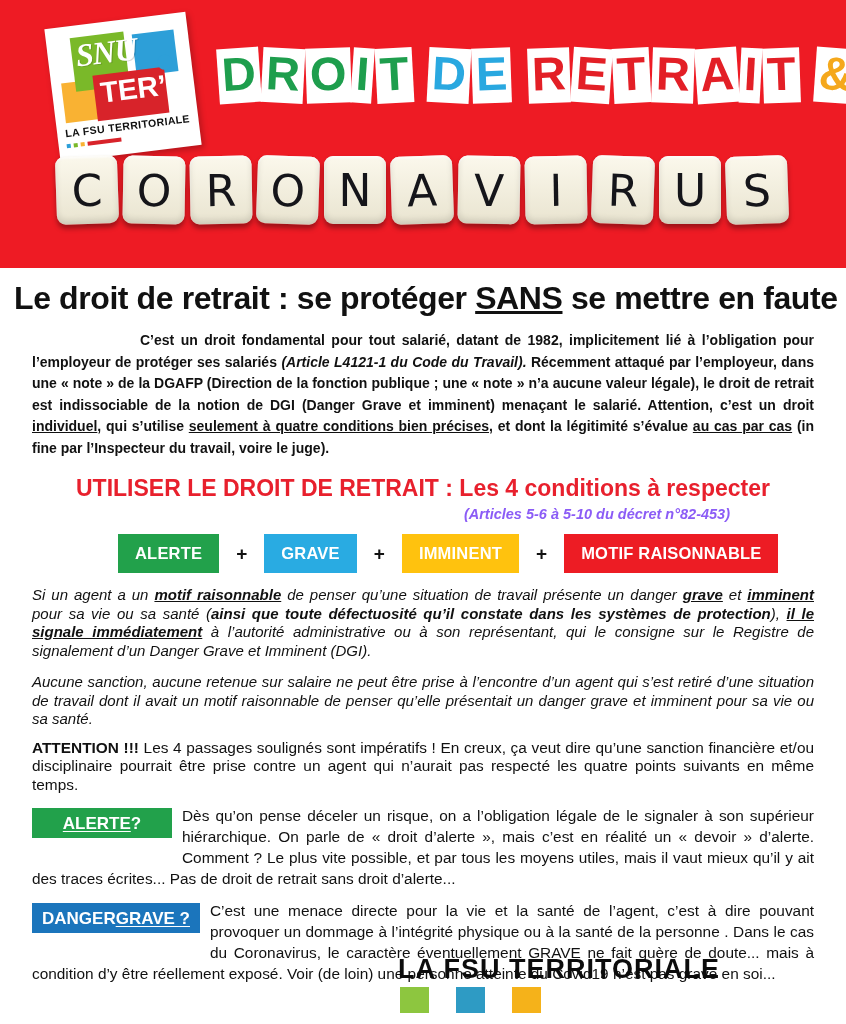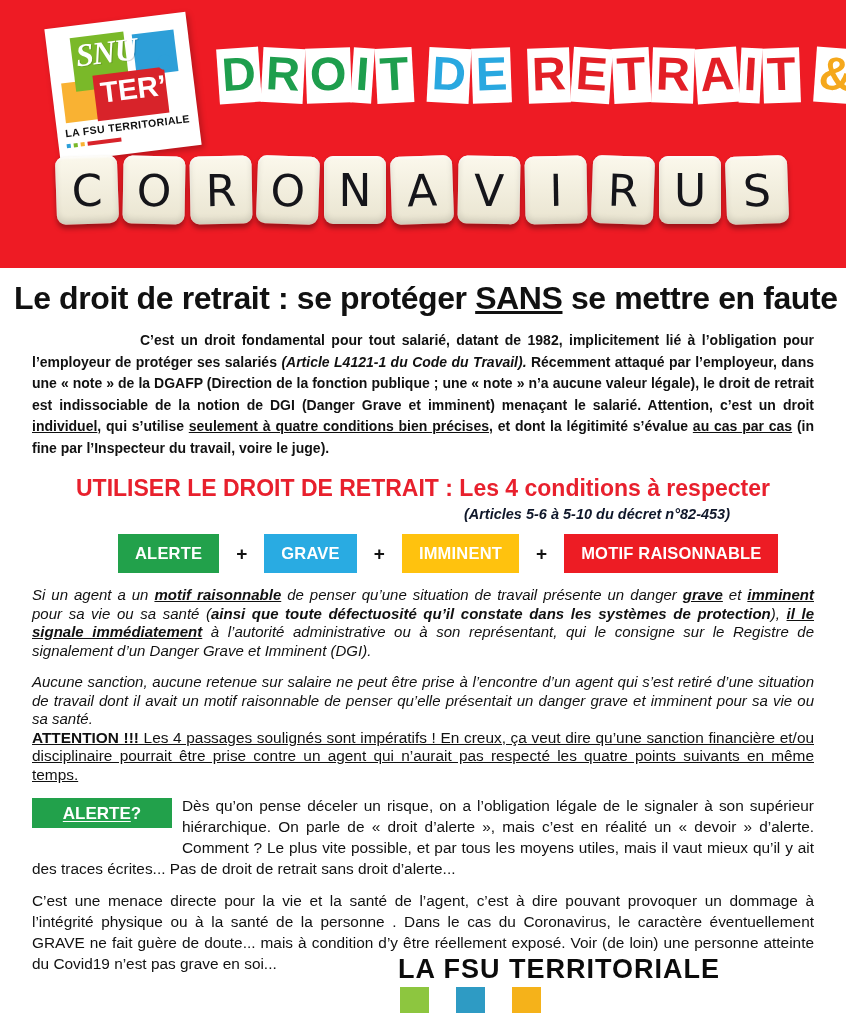--- a/index.html
+++ b/index.html
@@ -80,21 +80,21 @@
     font-style:italic; font-weight:bold; font-size:14.5px;
   }
   .cond-row { margin:12px 0 0 86px; display:flex; align-items:center; gap:17px; }
   .cond-box {
     color:#fff; font-weight:bold; font-size:16.5px; letter-spacing:.2px;
     padding:10px 17px; white-space:nowrap;
   }
   .cond-plus { font-weight:bold; font-size:19px; color:#111; }
 
   .p-italic { margin-top:13px; font-style:italic; font-size:15px; line-height:18.5px; text-align:justify; }
-  .p-attention { font-size:15.4px; line-height:18.5px; text-align:justify;text-decoration:underline; }
+  .p-attention { margin-top:10px; font-size:15.4px; line-height:18.5px; text-align:justify; }
 
   .cond-section { margin-top:11px; font-size:15.4px; line-height:21px; text-align:justify; }
   .cond-section::after { content:""; display:block; clear:both; }
   .label-box {
     float:left; min-width:140px; height:30px; margin:3px 10px 29px 0;
     display:flex; align-items:center; justify-content:center;
     color:#fff; font-weight:bold; font-size:17px; padding:0 10px; white-space:nowrap;
   }
   .label-box .su { text-underline-offset:2px; }
 
@@ -180,21 +180,21 @@
   </div>
 
   <div class="content">
 
     <h1 class="doc-title"><span>Le droit de retrait : se protéger </span><span class="su">SANS</span><span> se mettre en faute</span></h1>
 
     <p class="intro"><span>C’est un droit fondamental pour tout salarié, datant de 1982, implicitement lié à l’obligation pour l’employeur de protéger ses salariés </span><span class="si">(Article L4121-1 du Code du Travail).</span><span> Récemment attaqué par l’employeur, dans une « note » de la DGAFP (Direction de la fonction publique ; une « note » n’a aucune valeur légale), le droit de retrait est indissociable de la notion de DGI (Danger Grave et imminent) menaçant le salarié. Attention, c’est un droit </span><span class="su">individuel</span><span>, qui s’utilise </span><span class="su">seulement à quatre conditions bien précises</span><span>, et dont la légitimité s’évalue </span><span class="su">au cas par cas</span><span> (in fine par l’Inspecteur du travail, voire le juge).</span></p>
 
     <h2 class="cond-heading" style="color: rgb(232, 32, 45); margin-left: 44px;">UTILISER LE DROIT DE RETRAIT : Les 4 conditions à respecter</h2>
 
-    <div class="cond-subtitle" style="color: #0f172a;">(Articles 5-6 à 5-10 du décret n°82-453)</div>
+    <div class="cond-subtitle" style="color: #8b5cf6;">(Articles 5-6 à 5-10 du décret n°82-453)</div>
 
     <div class="cond-row">
         <span class="cond-box" style="background: rgb(34, 161, 75);">ALERTE</span>
         <span class="cond-plus">+</span>
         <span class="cond-box" style="background: rgb(41, 171, 226);">GRAVE</span>
         <span class="cond-plus">+</span>
         <span class="cond-box" style="background: rgb(255, 194, 14);">IMMINENT</span>
         <span class="cond-plus">+</span>
         <span class="cond-box" style="background: rgb(237, 28, 36);">MOTIF RAISONNABLE</span>
       </div>
@@ -207,20 +207,24 @@
 
     <div class="cond-section">
       <span class="label-box" style="background: rgb(34, 161, 75);">
           <span class="su">ALERTE</span>
           <span> ?</span>
         </span>
       <span><span>Dès qu’on pense déceler un risque, on a l’obligation légale de le signaler à son supérieur hiérarchique. On parle de « droit d’alerte », mais c’est en réalité un « devoir » d’alerte. Comment ? Le plus vite possible, et par tous les moyens utiles, mais il vaut mieux qu’il y ait des traces écrites... Pas de droit de retrait sans droit d’alerte...</span></span>
     </div>
 
     <div class="cond-section">
+      <span class="label-box" style="background: rgb(27, 117, 188);">
+          <span>DANGER </span>
+          <span class="su">GRAVE ?</span>
+        </span>
       <span><span>C’est une menace directe pour la vie et la santé de l’agent, c’est à dire  pouvant provoquer un dommage à l’intégrité physique ou à la santé de la personne . Dans le cas du Coronavirus, le caractère éventuellement GRAVE ne fait guère de doute... mais à condition d’y être réellement exposé. Voir (de loin) une personne atteinte du Covid19 n’est pas grave en soi...</span></span>
     </div>
 
   </div>
 
   <div class="footer">
     <div class="footer-brand">LA FSU TERRITORIALE</div>
     <div class="footer-squares">
         <i style="background: rgb(141, 198, 63);"></i>
         <i style="background: rgb(46, 155, 196);"></i>

